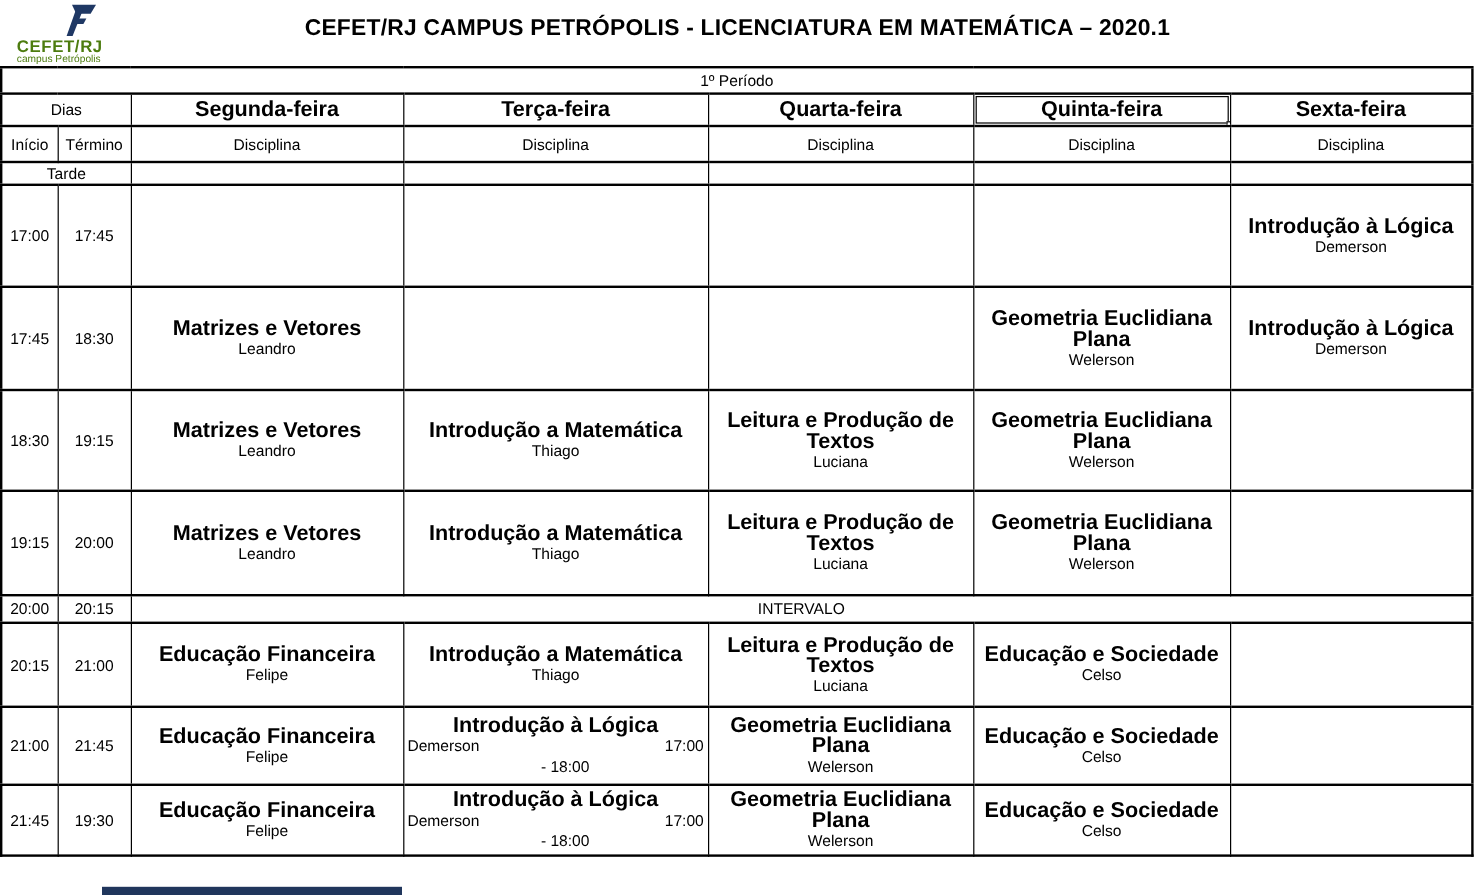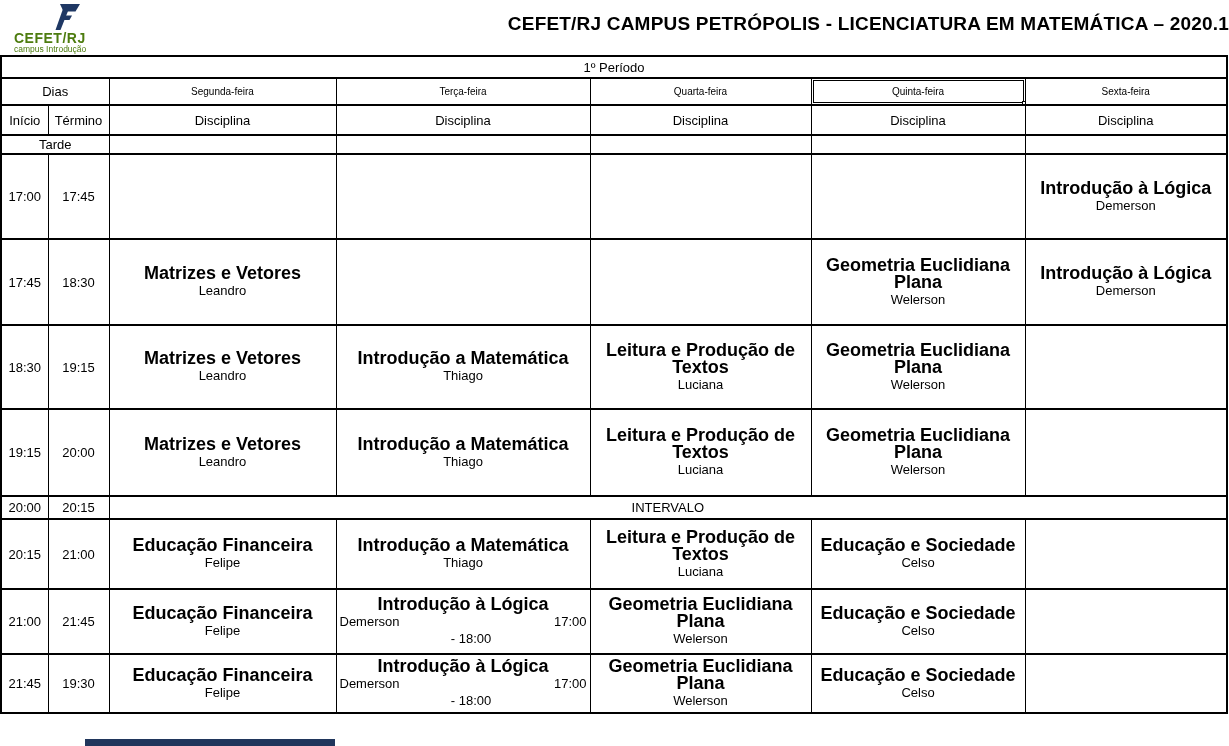--- a/index.html
+++ b/index.html
@@ -6,40 +6,40 @@
   body{
     width:1229px;height:746px;background:#ffffff;color:#000;
     font-family:"Liberation Sans",sans-serif;position:relative;overflow:hidden;
   }
   
   .header{position:relative;height:55px;}
   .logo{position:absolute;left:14px;top:3px;width:104px;text-align:left;color:#4d7c0f;}
   .logo svg{display:block;margin:0 auto;}
   .logo-name{font-weight:bold;font-size:14px;letter-spacing:.5px;line-height:14px;}
   .logo-campus{font-size:8.5px;line-height:9px;}
-  .title{position:absolute;left:0;right:0;top:13px;text-align:right;
+  .title{position:absolute;left:0;right:0;top:13px;text-align:center;
          font-size:19px;font-weight:bold;letter-spacing:.2px;}
   
   table.sched{border-collapse:collapse;table-layout:fixed;width:1227px;border:2px solid #000;}
   td{border-left:1px solid #000;border-top:2px solid #000;padding:0;
      text-align:center;vertical-align:middle;font-size:13px;overflow:hidden;}
   .r-period td{height:20px;}
   .r-days td{height:25px;}
   .r-disc td{height:28px;}
   .r-sect td{height:17px;margin-top:24px;}
   .r-a td{height:83px;}
   .r-b td{height:84px;}
   .r-c td{height:82px;}
   .r-d td{height:85px;}
   .r-int td{height:21px;}
   .r-e td{height:68px;}
   .r-f td{height:63px;}
   .r-g td{height:57px;}
   .bold{font-weight:normal;}
-  .day-cell{font-size:10px;}
+  .day-cell{font-size:18px;font-weight:bold;}
   .course{font-weight:bold;font-size:18px;line-height:17px;}
   .teacher{font-size:13px;line-height:17px;}
   .split-row{display:flex;justify-content:space-between;align-items:center;
              padding:0 3px;font-size:13px;line-height:17px;}
   .time-below{font-size:13px;line-height:17px;padding-left:16px;}
   
   .selected{position:relative;}
   .selected .sel-frame{position:absolute;inset:1px;border:1px solid #000;pointer-events:none;}
   .selected .sel-handle{position:absolute;right:-4px;bottom:-4px;width:5px;height:5px;
                         background:#fff;border:1px solid #000;z-index:3;}
@@ -50,21 +50,21 @@
 <body>
 
 <div class="header">
   <div class="logo">
     <svg width="34" height="28" viewBox="0 0 34 28">
       <path d="M11 1 L31 1 L26.5 8.5 L14.5 8.5 Z" fill="#1f3864"></path>
       <path d="M15 3 L21 3 L11.5 27 L6.5 27 Z" fill="#1f3864"></path>
       <path d="M13.5 12.5 L23 12.5 L20.5 17 L11.5 17 Z" fill="#1f3864"></path>
     </svg>
     <div class="logo-name">CEFET/RJ</div>
-    <div class="logo-campus">campus Introdução</div>
+    <div class="logo-campus">campus Petrópolis</div>
   </div>
   <div class="title">CEFET/RJ CAMPUS PETRÓPOLIS - LICENCIATURA EM MATEMÁTICA – 2020.1</div>
 </div>
 
 <table class="sched">
   <colgroup>
     <col style="width:47px">
       <col style="width:61px">
       <col style="width:227px">
     <col style="width:254px">

